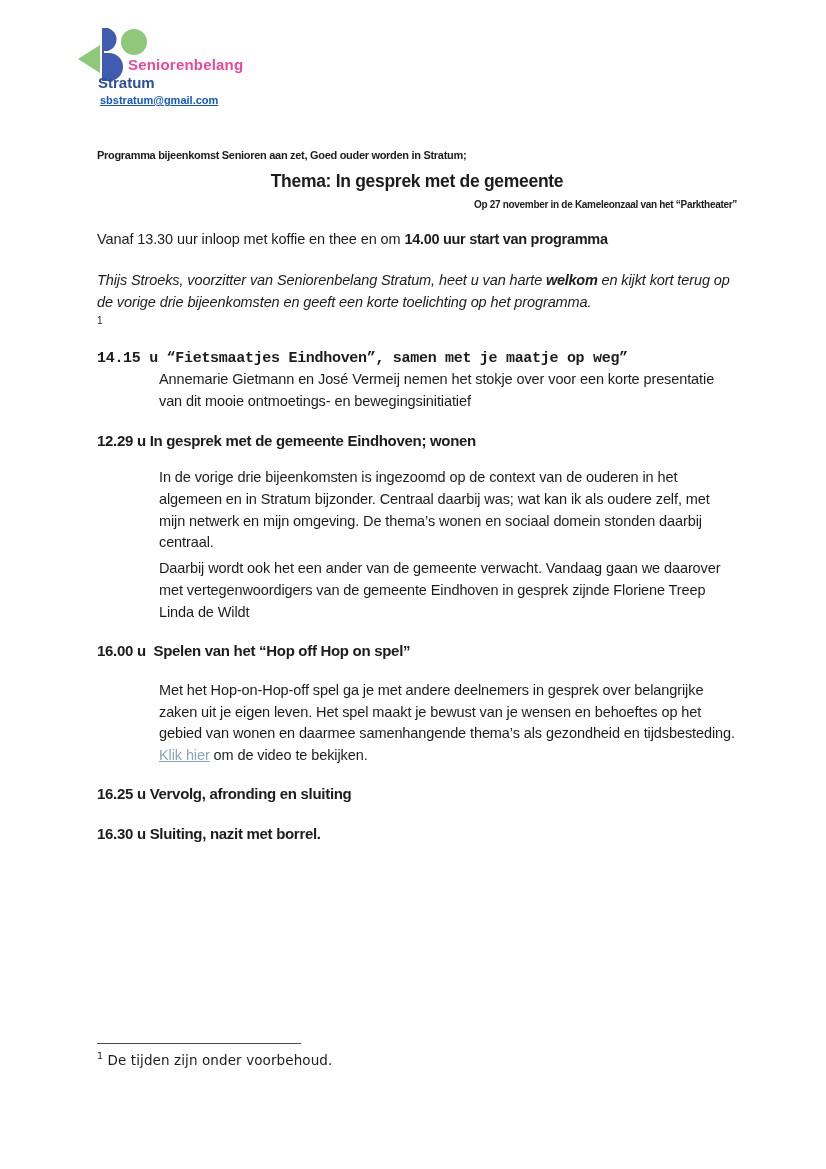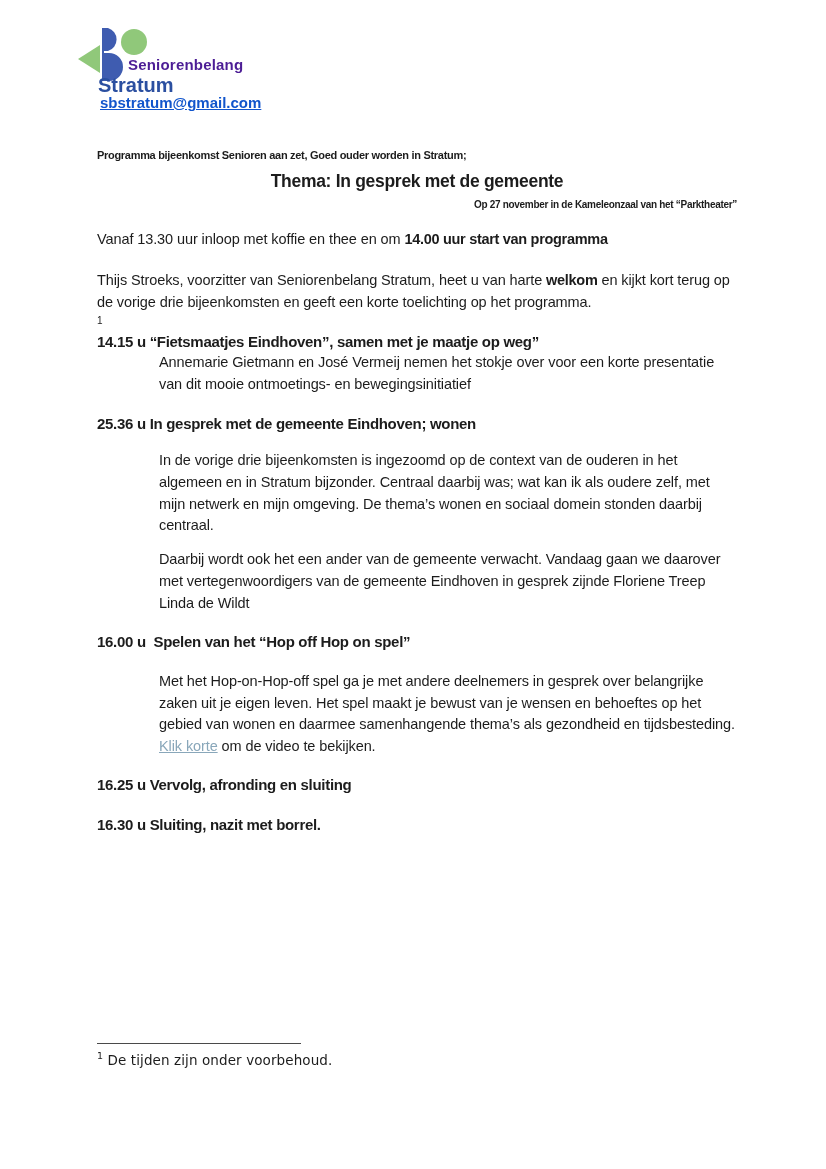--- a/index.html
+++ b/index.html
@@ -9,39 +9,39 @@
     width:826px; height:1169px;
     background:#ffffff;
     overflow:hidden;
     font-family:"Liberation Sans", sans-serif;
     color:#1c1c1c;
   }
   
   .logo-block { position:absolute; left:75px; top:16px; width:230px; height:95px; }
   .logo-mark  { position:absolute; left:0; top:4px; }
   .org-name   { position:absolute; left:53px; top:40px; font-size:15px; font-weight:bold;
-                color:#4c1d95; letter-spacing:0.2px; }
-  .org-sub    { position:absolute; left:23px; top:58px; font-size:20px; font-weight:bold;
+                color:#ec4899; letter-spacing:0.2px; }
+  .org-sub    { position:absolute; left:23px; top:58px; font-size:15px; font-weight:bold;
                 color:#2b4fa0; }
-  .org-email  { position:absolute; left:25px; top:78px; font-size:15px; font-weight:bold;
+  .org-email  { position:absolute; left:25px; top:78px; font-size:11px; font-weight:bold;
                 color:#1155cc; text-decoration:underline; cursor:pointer; }
   
   .content { position:absolute; left:97px; top:145px; width:640px;
              font-size:14.5px; line-height:21.7px; letter-spacing:-0.1px; }
   .b   { font-weight:bold; letter-spacing:-0.3px; }
   .h1  { font-size:11px; font-weight:bold; letter-spacing:-0.3px; white-space:pre-wrap; }
   .h2  { font-size:17.5px; font-weight:bold; text-align:center; letter-spacing:-0.3px;
          margin-top:2px; line-height:25px; }
   .h3  { font-size:10px; font-weight:bold; text-align:right; letter-spacing:-0.3px; }
   .vanaf   { margin-top:14px; }
-  .welcome { margin-top:19px; }
+  .welcome { margin-top:19px;font-style:italic; }
   .fn-ref  { font-size:10px; line-height:14px; }
   .item-title { font-size:15px; font-weight:bold; letter-spacing:-0.3px; white-space:pre-wrap; }
   .indent  { margin-left:62px; width:578px; }
-  .mt-0 { margin-top:12px; }  .mt-3 { margin-top:3px; }
+  .mt-0 { margin-top:4px; }  .mt-3 { margin-top:20px;font-family:Liberation Mono, monospace; }
   .mt-14 { margin-top:14px; } .mt-16 { margin-top:16px; }
   .mt-17 { margin-top:17px; } .mt-18 { margin-top:18px; }
   .mt-19 { margin-top:19px; }
   .link { color:#89a7ba; text-decoration:underline; cursor:pointer; }
   
   .footnote { position:absolute; left:97px; top:1043px; width:600px;
               font-family:"DejaVu Sans", sans-serif; }
   .footnote-rule { width:204px; border-top:1px solid #4a4a4a; margin-bottom:6px; }
   .footnote-text { font-size:13.5px; color:#1c1c1c; letter-spacing:0.1px; }
   .footnote-text sup { font-size:9.5px; }
@@ -70,29 +70,29 @@
     <div class="h3">Op 27 november in de Kameleonzaal van het “Parktheater”</div>
 
     <p class="vanaf"><span>Vanaf 13.30 uur inloop met koffie en thee en om </span><span class="b">14.00 uur start van programma</span></p>
 
     <p class="welcome"><span>Thijs Stroeks, voorzitter van Seniorenbelang Stratum, heet u van harte </span><span class="b">welkom</span><span> en kijkt kort terug op de vorige drie bijeenkomsten en geeft een korte toelichting op het programma.</span></p>
     <div class="fn-ref">1</div>
 
     <div class="item-title mt-3">14.15 u “Fietsmaatjes Eindhoven”, samen met je maatje op weg”</div>
     <p class="indent">Annemarie Gietmann en José Vermeij nemen het stokje over voor een korte presentatie van dit mooie ontmoetings- en bewegingsinitiatief</p>
 
-    <div class="item-title mt-17">25.36 u In gesprek met de gemeente Eindhoven; wonen</div>
+    <div class="item-title mt-17">12.29 u In gesprek met de gemeente Eindhoven; wonen</div>
     <p class="indent mt-16">In de vorige drie bijeenkomsten is ingezoomd op de context van de ouderen in het algemeen en in Stratum bijzonder. Centraal daarbij was; wat kan ik als oudere zelf, met mijn netwerk en mijn omgeving. De thema’s wonen en sociaal domein stonden daarbij centraal.</p>
     <p class="indent mt-0">Daarbij wordt ook het een ander van de gemeente verwacht. Vandaag gaan we daarover met vertegenwoordigers van de gemeente Eindhoven in gesprek zijnde Floriene Treep</p>
 
 
     <p class="indent">Linda de Wildt</p>
 
     <div class="item-title mt-17">16.00 u  Spelen van het “Hop off Hop on spel”</div>
-    <p class="indent mt-18"><span>Met het Hop-on-Hop-off spel ga je met andere deelnemers in gesprek over belangrijke zaken uit je eigen leven. Het spel maakt je bewust van je wensen en behoeftes op het gebied van wonen en daarmee samenhangende thema’s als gezondheid en tijdsbesteding. </span><a class="link">Klik korte</a><span> om de video te bekijken.</span></p>
+    <p class="indent mt-18"><span>Met het Hop-on-Hop-off spel ga je met andere deelnemers in gesprek over belangrijke zaken uit je eigen leven. Het spel maakt je bewust van je wensen en behoeftes op het gebied van wonen en daarmee samenhangende thema’s als gezondheid en tijdsbesteding. </span><a class="link">Klik hier</a><span> om de video te bekijken.</span></p>
 
     <div class="item-title mt-16">16.25 u Vervolg, afronding en sluiting</div>
 
     <div class="item-title mt-19">16.30 u Sluiting, nazit met borrel.</div>
 
   </div>
 
   <div class="footnote">
     <div class="footnote-rule"></div>
     <div class="footnote-text"><sup>1</sup> <span>De tijden zijn onder voorbehoud.</span></div>

